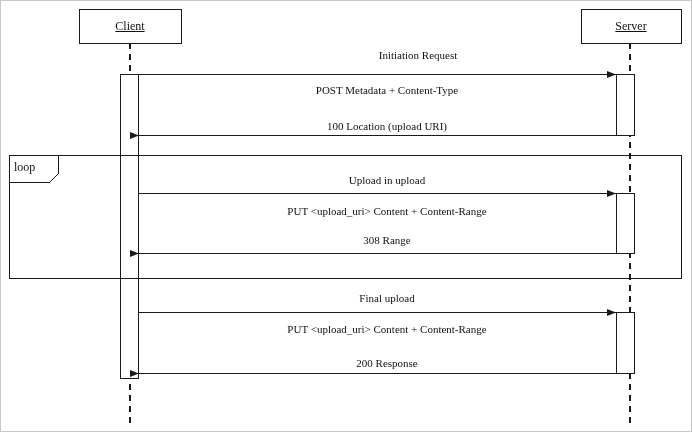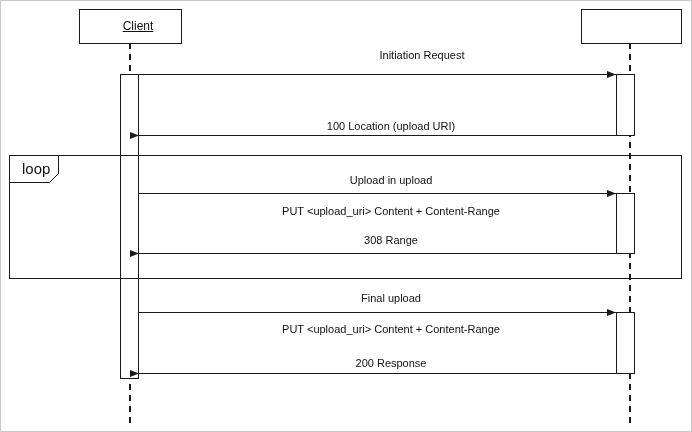--- a/index.html
+++ b/index.html
@@ -20,39 +20,38 @@
   }
   #svg-layer {
     position: absolute;
     left: 0;
     top: 0;
     width: 692px;
     height: 432px;
   }
   .diag-text {
     position: absolute;
-    font-family: Liberation Sans, sans-serif;
+    font-family: Liberation Serif, serif;
     font-size: 11px;
     color: #111111;
     white-space: nowrap;
     line-height: 1;
-    padding-left: 8px;
   }
   .participant-label {
     font-size: 12px;
     text-decoration: underline;
     text-align: center;
     color: #111111;
   }
   .msg-label {
     text-align: center;
     color: #111111;
   }
   .frag-label {
-    font-size: 15px;
+    font-size: 12px;
     color: #111111;
   }
   .center-wrap {
     transform: translateX(-50%);
   }
 </style>
 </head>
 <body>
 
 <div id="canvas">
@@ -92,25 +91,27 @@
       <line x1="615" y1="252.5" x2="138" y2="252.5" stroke-width="1.2" marker-end="url(#arrowLeft)"></line>
 
       <line x1="137" y1="311.5" x2="615" y2="311.5" stroke-width="1.2" marker-end="url(#arrowRight)"></line>
       <line x1="615" y1="372.5" x2="138" y2="372.5" stroke-width="1.2" marker-end="url(#arrowLeft)"></line>
 
     </g>
   </svg>
 
   <div class="diag-text participant-label" style="left:78px; top:19px; width:102px;">Client</div>
 
+  <div class="diag-text participant-label" style="left:580px; top:19px; width:100px;">Server</div>
 
   <div class="diag-text frag-label" style="left:13px; top:160px;">loop</div>
 
   <div class="diag-text msg-label center-wrap" style="left:386px; top:49px;margin-left:31px;">Initiation Request</div>
 
+  <div class="diag-text msg-label center-wrap" style="left:386px; top:84px;">POST Metadata + Content-Type</div>
 
   <div class="diag-text msg-label center-wrap" style="left:386px; top:120px;">100 Location (upload URI)</div>
 
   <div class="diag-text msg-label center-wrap" style="left:386px; top:174px;">Upload in upload</div>
 
   <div class="diag-text msg-label center-wrap" style="left:386px; top:205px;">PUT &lt;upload_uri&gt; Content + Content-Range</div>
 
   <div class="diag-text msg-label center-wrap" style="left:386px; top:234px;">308 Range</div>
 
   <div class="diag-text msg-label center-wrap" style="left:386px; top:292px;">Final upload</div>

